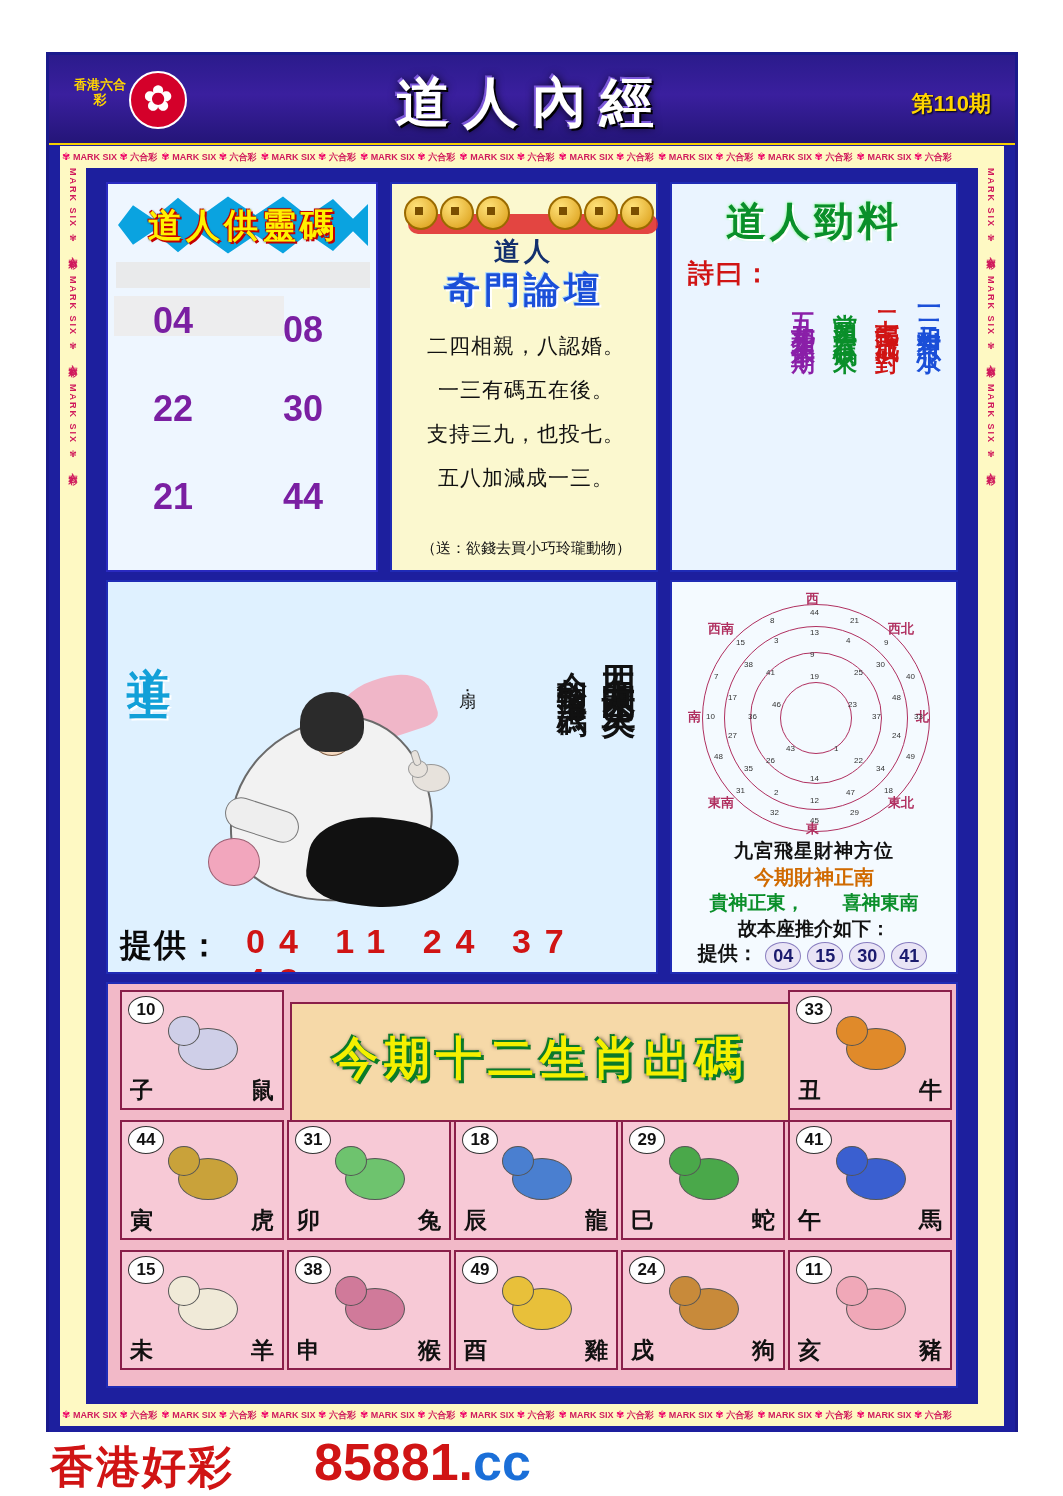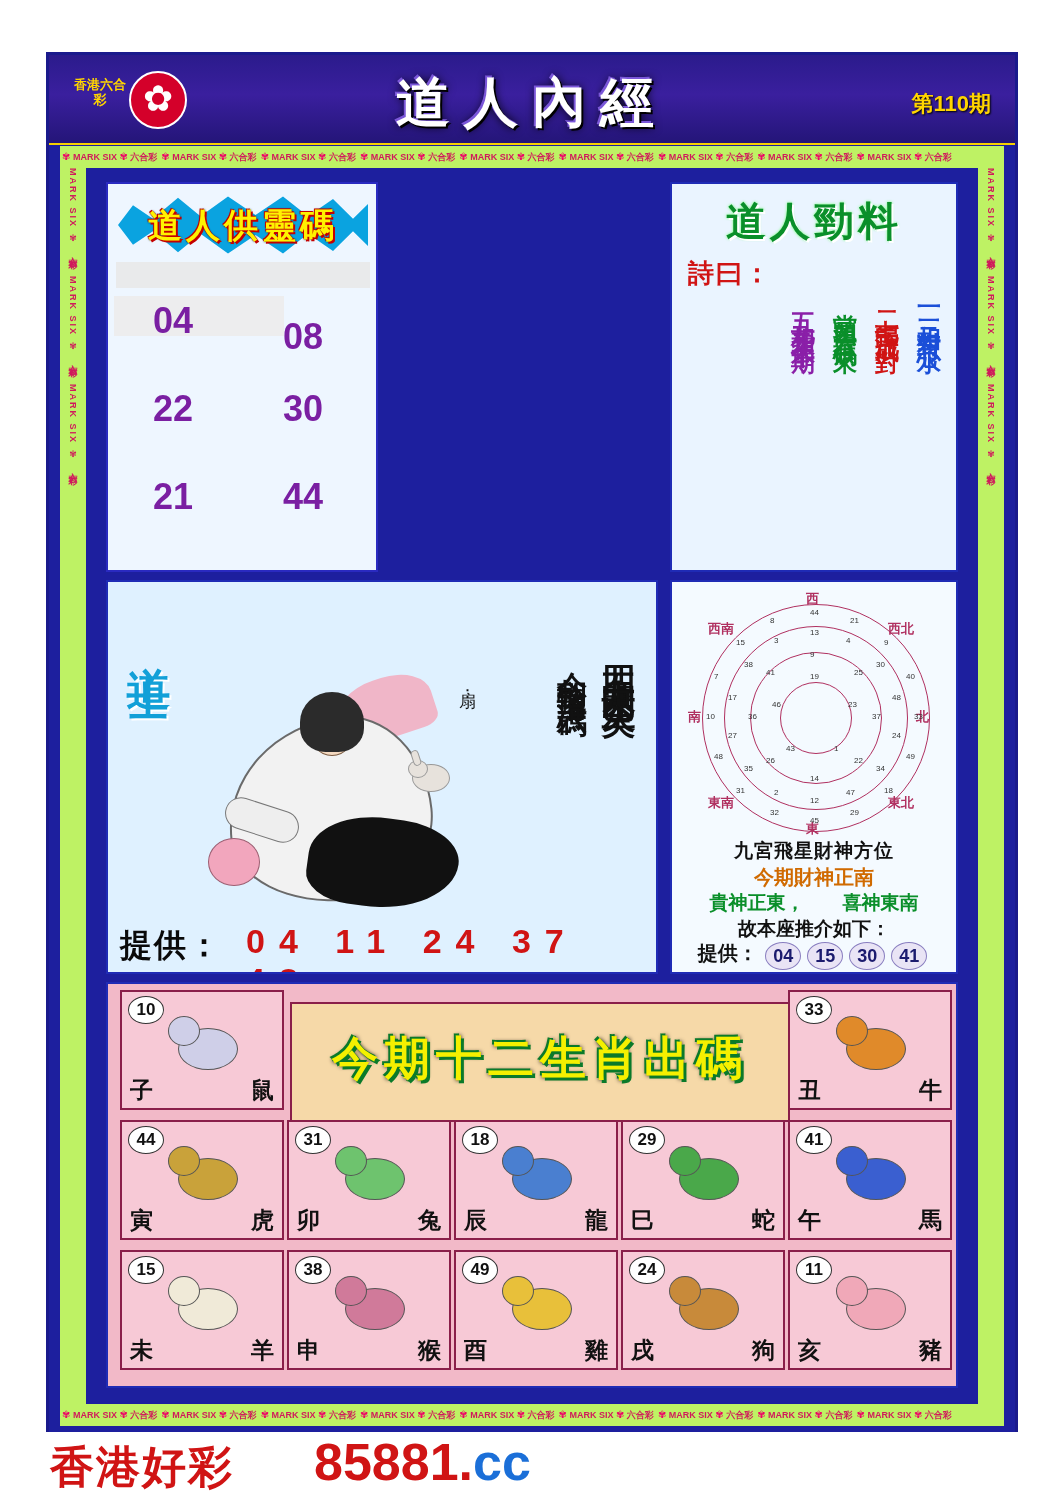--- a/index.html
+++ b/index.html
@@ -22,21 +22,21 @@
      text-shadow:1px 1px 2px #000;}
   .mh-logo{position:absolute;left:24px;top:14px;width:120px;height:58px;}
   .bauhinia{position:absolute;left:56px;top:2px;width:54px;height:54px;border-radius:50%;
      background:#d4002a;border:2px solid #fff;}
   .bauhinia:after{content:"✿";position:absolute;left:0;right:0;top:2px;text-align:center;
      font-size:36px;color:#fff;line-height:48px;}
   .mh-logo-txt{position:absolute;left:0;top:8px;font-size:13px;color:#ffd400;font-weight:bold;
      line-height:15px;width:54px;text-align:center;}
 
   
-  .strip{position:absolute;background:#bef264;overflow:hidden;}
+  .strip{position:absolute;background:#fef9c3;overflow:hidden;}
   .strip-top{left:60px;top:146px;width:944px;height:22px;}
   .strip-bottom{left:60px;top:1404px;width:944px;height:22px;}
   .strip-left{left:60px;top:168px;width:26px;height:1236px;}
   .strip-right{left:978px;top:168px;width:26px;height:1236px;}
   .strip-h-item{display:inline-block;font-size:9px;color:#d01a5c;font-weight:bold;
       white-space:nowrap;margin:0 2px;line-height:22px;vertical-align:top;}
   .strip-h-item .flower{color:#e06; font-size:10px;}
   .strip-v{writing-mode:vertical-rl;font-size:9px;color:#d01a5c;font-weight:bold;
       line-height:26px;letter-spacing:2px;height:1236px;}
 
@@ -215,28 +215,48 @@
 
     <div class="p-supply">
       <div class="supply-banner">
         <div class="star"></div>
         <div class="txt">道人供靈碼</div>
       </div>
       <div class="supply-blur"></div>
       <div class="supply-blur2"></div>
       <div class="supply-grid">
         <div class="supply-num" style="left:10px;top:0px">04</div>
-        <div class="supply-num" style="left:140px;top:16px">08</div>
+        <div class="supply-num" style="left:140px;top:9px">08</div>
         <div class="supply-num" style="left:10px;top:88px">22</div>
         <div class="supply-num" style="left:140px;top:88px">30</div>
         <div class="supply-num" style="left:10px;top:176px">21</div>
         <div class="supply-num" style="left:140px;top:176px">44</div>
       </div>
     </div>
 
+    <div class="p-forum">
+      <div class="coins">
+        <div class="ribbon"></div>
+        <div class="coin" style="left:4px"></div>
+        <div class="coin" style="left:40px"></div>
+        <div class="coin" style="left:76px"></div>
+        <div class="coin" style="left:148px"></div>
+        <div class="coin" style="left:184px"></div>
+        <div class="coin" style="left:220px"></div>
+      </div>
+      <div class="forum-t1">道人</div>
+      <div class="forum-t2">奇門論壇</div>
+      <div class="forum-lines">
+        <div class="forum-line">二四相親，八認婚。</div>
+        <div class="forum-line">一三有碼五在後。</div>
+        <div class="forum-line">支持三九，也投七。</div>
+        <div class="forum-line">五八加減成一三。</div>
+      </div>
+      <div class="forum-note">（送：欲錢去買小巧玲瓏動物）</div>
+    </div>
 
     <div class="p-hot">
       <div class="hot-title">道人勁料</div>
       <div class="hot-sub">詩曰：</div>
       <div class="hot-poem">
         <div class="poem-col" style="color:#1b4fd8">一三相對有心水</div>
         <div class="poem-col" style="color:#d01414">二七歸流成一對</div>
         <div class="poem-col" style="color:#0a8f2a">當頭四六有碼來</div>
         <div class="poem-col" style="color:#8a1fa8">五九相乘在本期</div>
       </div>

